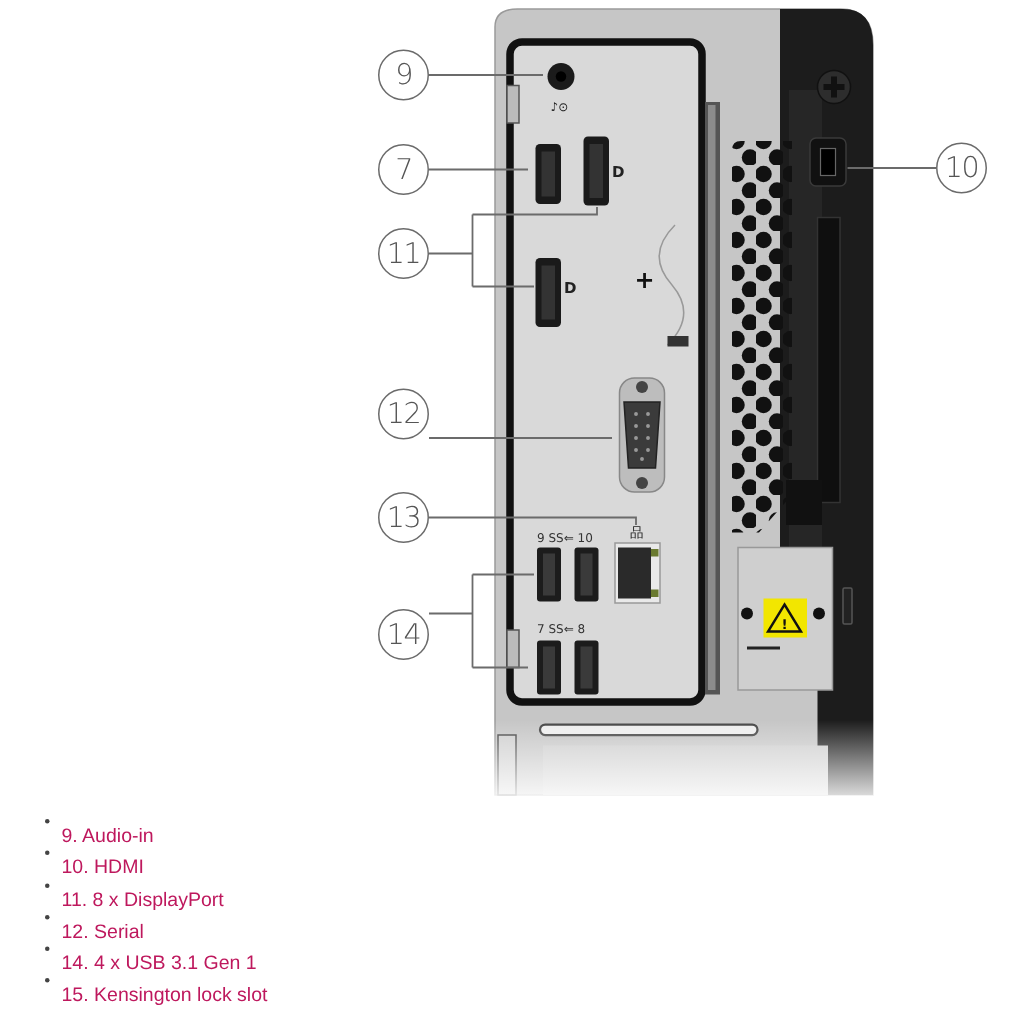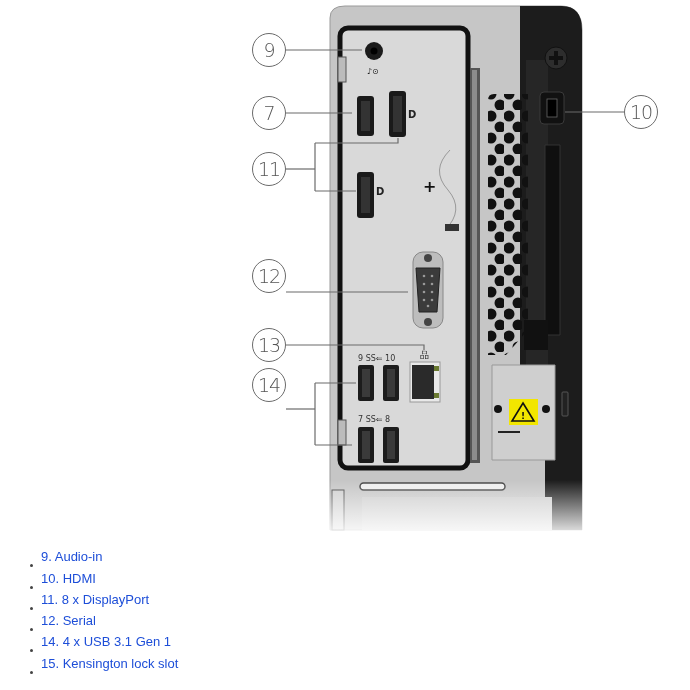--- a/index.html
+++ b/index.html
@@ -5,21 +5,21 @@
   * { box-sizing: border-box; margin: 0; padding: 0; }
   html, body { width: 690px; height: 690px; background: #ffffff; overflow: hidden; }
   body { position: relative; font-family: "Liberation Sans", sans-serif; color: #333; }
   .diagram { position: absolute; left: 0; top: 0; width: 690px; height: 540px; }
   .callout {
     position: absolute; width: 34px; height: 34px; border: 1.5px solid #6b6b6b;
     border-radius: 50%; background: #fff; display: flex; align-items: center; justify-content: center;
     font-family: "DejaVu Sans", sans-serif; font-size: 19px; font-weight: 300; color: #555; letter-spacing: -1px;
   }
   .legend { position: absolute; left: 30px; top: 546px; list-style: none; }
-  .legend li { font-size: 13px; color: #1d4ed8; height: 21.3px; line-height: 21px; display: flex; align-items: flex-end; }
+  .legend li { font-size: 13px; color: #be185d; height: 21.3px; line-height: 21px; display: flex; align-items: flex-start; }
   .legend li .bullet { width: 3px; height: 3px; background: #444; border-radius: 50%; margin-right: 8px; display: inline-block; }
 </style>
 </head>
 <body>
 
 <div class="diagram">
   <svg width="690" height="540" viewBox="0 0 690 540">
     <defs>
       <linearGradient id="fadeBottom" x1="0" y1="0" x2="0" y2="1">
         <stop offset="0" stop-color="#fff" stop-opacity="0"></stop>
@@ -141,21 +141,21 @@
       <line x1="315" y1="445" x2="352" y2="445"></line>
       <line x1="565" y1="112" x2="624" y2="112"></line>
     </g>
   </svg>
 
   <div class="callout" style="left:252px;top:33px;">9</div>
   <div class="callout" style="left:252px;top:96px;">7</div>
   <div class="callout" style="left:252px;top:152px;text-align:right;">11</div>
   <div class="callout" style="left:252px;top:259px;">12</div>
   <div class="callout" style="left:252px;top:328px;">13</div>
-  <div class="callout" style="left:252px;top:368px;">14</div>
+  <div class="callout" style="left:252px;top:406px;">14</div>
   <div class="callout" style="left:624px;top:95px;">10</div>
 </div>
 
 <ul class="legend">
   <li>
       <span class="bullet"></span>
       <span>9. Audio-in</span>
     </li>
   <li>
       <span class="bullet"></span>

